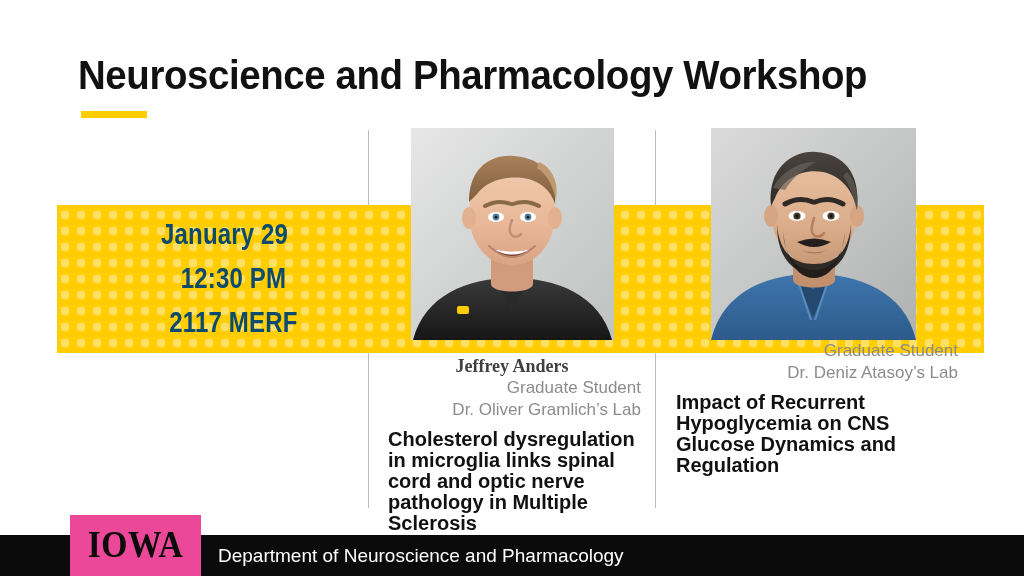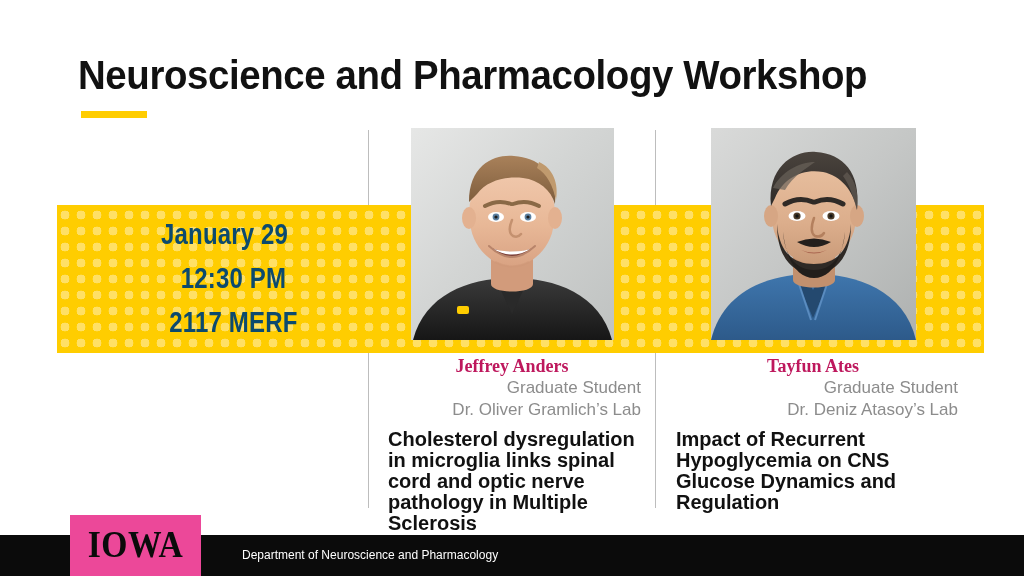--- a/index.html
+++ b/index.html
@@ -113,21 +113,21 @@
 
   .photo svg { display: block; width: 100%; height: 100%; }
 
   .sp-name {
     margin-top: 16px;
     text-align: center;
     font-family: "Liberation Serif", "Liberation Sans", serif;
     font-weight: bold;
     font-size: 18px;
     line-height: 21px;
-    color: #be185d;
+    color: #404040;
   }
   .sp-role {
     text-align: right;
     font-family: "Liberation Sans", sans-serif;
     font-size: 17px;
     line-height: 22px;
     color: #8c8c8c;
   }
   .sp-title {
     margin-top: 8px;
@@ -172,24 +172,24 @@
     font-family: "Liberation Serif", serif;
     font-weight: bold;
     font-size: 33px;
     letter-spacing: 0.5px;
     color: #0b0b0b;
     transform: scaleX(1.02) scaleY(1.12);
     transform-origin: center;
   }
   .footer-text {
     position: absolute;
-    left: 242px;
+    left: 218px;
     top: 546px;
     font-family: "Liberation Sans", sans-serif;
-    font-size: 12px;
+    font-size: 19px;
     line-height: 19px;
     color: #ffffff;
     z-index: 6;
   }
 </style>
 </head>
 <body>
 
 <div class="slide">
 
@@ -324,21 +324,20 @@
 
         <path d="M103 90 q -5 14, 1 18 q 6 2, 9 -3" stroke="#b4805e" stroke-width="2.5" fill="none" stroke-linecap="round"></path>
 
         <path d="M66 96 C 66 132, 84 146, 103 146 C 122 146, 140 132, 140 96 C 138 124, 124 136, 103 136 C 82 136, 68 124, 66 96 Z" fill="#2f2a26"></path>
         <path d="M72 104 C 76 136, 88 150, 103 150 C 118 150, 130 136, 134 104 C 132 130, 120 142, 103 142 C 86 142, 74 130, 72 104 Z" fill="#221e1b"></path>
         <path d="M86 114 q 17 -7, 34 0 q -17 10, -34 0 Z" fill="#241f1c"></path>
 
         <path d="M90 122 q 13 7, 26 0 q -13 5, -26 0 Z" fill="#a9654f"></path>
       </svg>
     </div>
-    <div class="sp-name">Tayfun Ates</div>
     <div class="sp-role">Graduate Student</div>
     <div class="sp-role">Dr. Deniz Atasoy’s Lab</div>
     <div class="sp-title">Impact of Recurrent Hypoglycemia on CNS Glucose Dynamics and Regulation</div>
   </div>
 
   <div class="footer-bar"></div>
   <div class="logo-box">
     <div class="logo-text">IOWA</div>
   </div>
   <div class="footer-text">Department of Neuroscience and Pharmacology</div>

